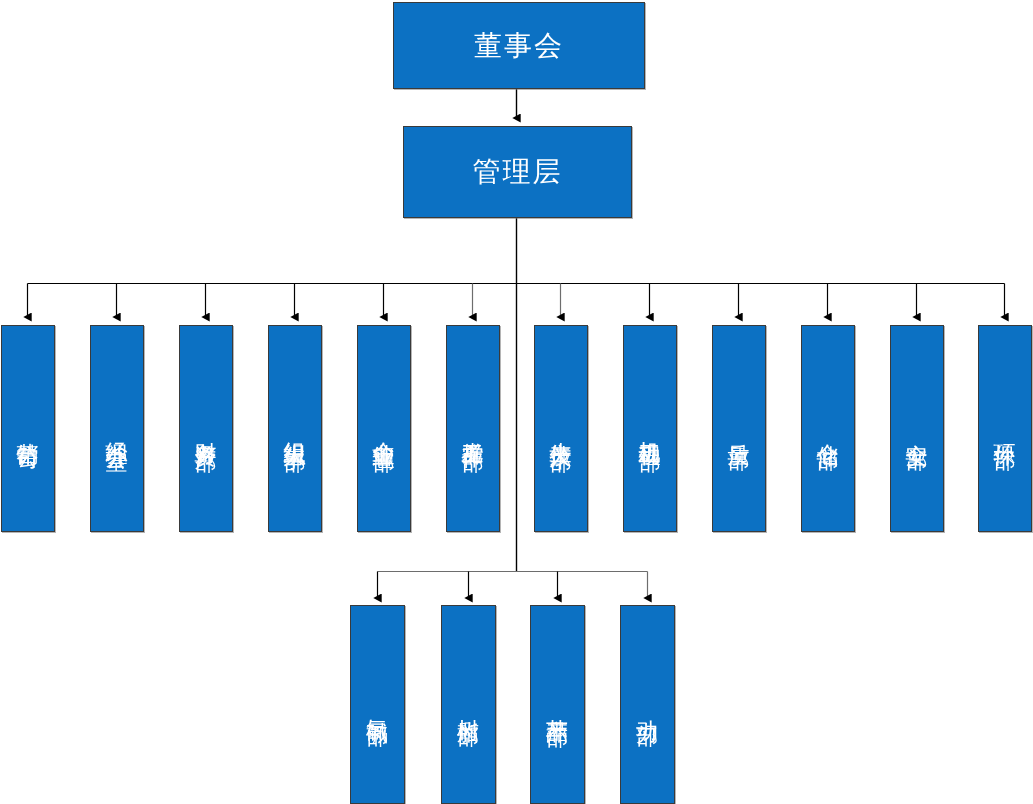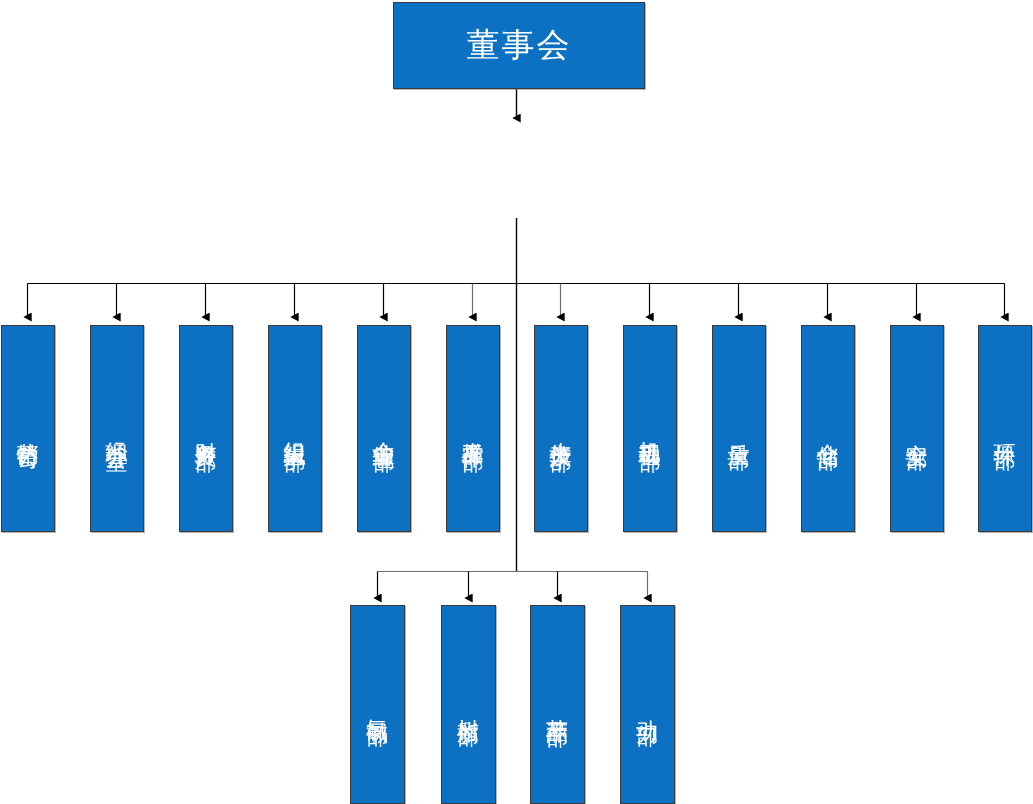--- a/index.html
+++ b/index.html
@@ -34,21 +34,21 @@
     box-shadow: 1px 1px 0 0 rgba(120,120,120,0.55);
     display: flex;
     align-items: center;
     justify-content: center;
     color: #ffffff;
     line-height: 1.05;
     text-align: center;
   }
   .node-box.horizontal {
     writing-mode: horizontal-tb;
-    font-size: 33px;
+    font-size: 28px;
     letter-spacing: 2px;
   }
   .node-box.vertical {
     writing-mode: vertical-rl;
     text-orientation: upright;
     font-size: 22px;
     letter-spacing: 2px;
   }
   .node-box.vertical .node-label {
     writing-mode: vertical-rl;
@@ -95,20 +95,23 @@
     <line x1="377.5" y1="571.5" x2="377.5" y2="598" stroke="#000000" stroke-width="1.2" marker-end="url(#arrowhead)"></line>
     <line x1="468.5" y1="571.5" x2="468.5" y2="598" stroke="#000000" stroke-width="1.2" marker-end="url(#arrowhead)"></line>
     <line x1="557.5" y1="571.5" x2="557.5" y2="598" stroke="#000000" stroke-width="1.2" marker-end="url(#arrowhead)"></line>
     <line x1="647.5" y1="571.5" x2="647.5" y2="598" stroke="#6d6d6d" stroke-width="1.2" marker-end="url(#arrowhead)"></line>
   </svg>
 
   <div class="node-box horizontal" style="left:393px; top:2px; width:252px; height:87px;">
     <span class="node-label">董事会</span>
   </div>
 
+  <div class="node-box horizontal" style="left:403px; top:126px; width:229px; height:92px;">
+    <span class="node-label">管理层</span>
+  </div>
 
   <div class="node-box vertical" style="left:1px; top:325px; width:54px; height:207px;">
     <span class="node-label">营销公司</span>
   </div>
   <div class="node-box vertical" style="left:90px; top:325px; width:54px; height:207px;">
     <span class="node-label">经理办公室</span>
   </div>
   <div class="node-box vertical" style="left:179px; top:325px; width:54px; height:207px;">
     <span class="node-label">财务资产部</span>
   </div>

